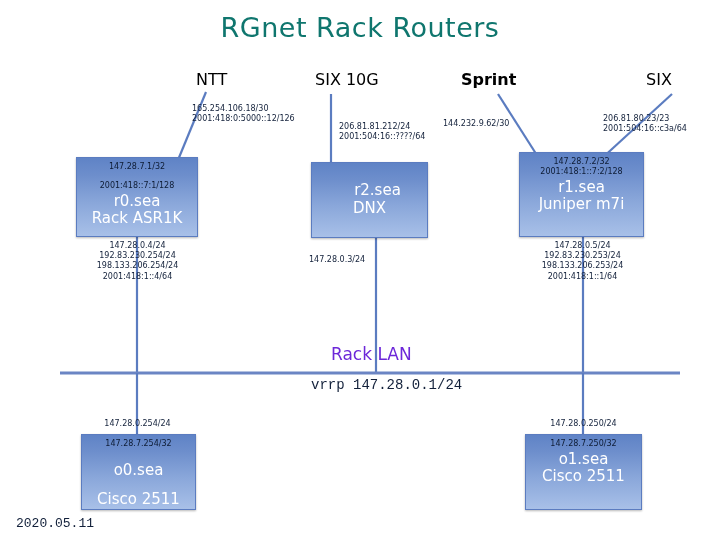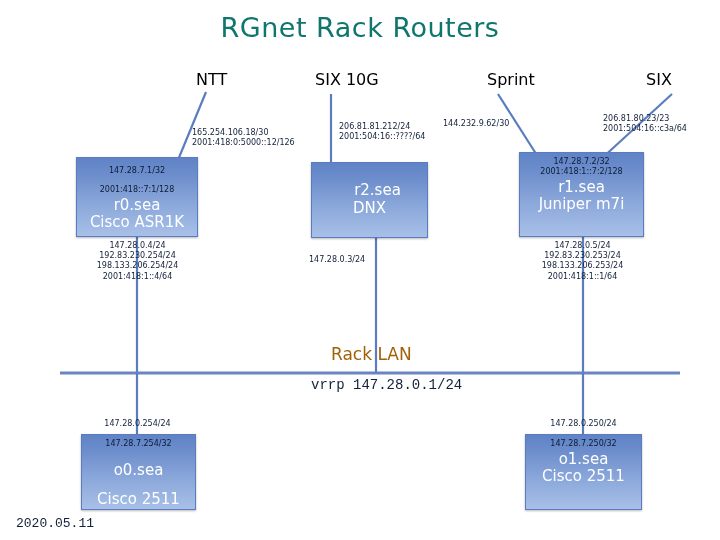--- a/index.html
+++ b/index.html
@@ -67,21 +67,21 @@
     position: absolute;
     font-size: 16px;
     color: #000000;
     font-family: "DejaVu Sans", sans-serif;
     white-space: nowrap;
     z-index: 6;
   }
   #lan-label {
     position: absolute;
     font-size: 17px;
-    color: #a16207;
+    color: #6d28d9;
     font-family: "DejaVu Sans", sans-serif;
     z-index: 6;
   }
   #vrrp-label {
     position: absolute;
     font-size: 14px;
     color: #12203a;
     font-family: Liberation Mono, monospace;
     z-index: 6;
   }
@@ -121,47 +121,47 @@
 
     <line x1="60" y1="373" x2="680" y2="373" stroke="#6b85c4" stroke-width="3"></line>
 
     <line x1="137" y1="373" x2="137" y2="434" stroke="#5b7cc0" stroke-width="2.2"></line>
 
     <line x1="583" y1="373" x2="583" y2="434" stroke="#5b7cc0" stroke-width="2.2"></line>
   </svg>
 
   <div class="uplink" style="left:196px; top:70px;">NTT</div>
   <div class="uplink" style="left:315px; top:70px;">SIX 10G</div>
-  <div class="uplink" style="left:487px; top:70px;">Sprint</div>
+  <div class="uplink" style="left:461px; top:70px;font-weight:bold;">Sprint</div>
   <div class="uplink" style="left:646px; top:70px;">SIX</div>
 
-  <div class="iflabel" style="left:192px; top:128px;">
+  <div class="iflabel" style="left:192px; top:104px;">
     <div>165.254.106.18/30</div>
     <div>2001:418:0:5000::12/126</div>
   </div>
 
   <div class="iflabel" style="left:339px; top:122px;">
     <div>206.81.81.212/24</div>
     <div>2001:504:16::????/64</div>
   </div>
 
   <div class="iflabel" style="left:443px; top:119px;">
     <div>144.232.9.62/30</div>
   </div>
 
   <div class="iflabel" style="left:603px; top:114px;">
     <div>206.81.80.23/23</div>
     <div>2001:504:16::c3a/64</div>
   </div>
 
-  <div class="node" style="left:76px; top:157px; width:122px; height:80px;justify-content:center;">
+  <div class="node" style="left:76px; top:157px; width:122px; height:80px;">
     <div class="node-ip">147.28.7.1/32</div>
     <div class="node-ip" style="margin-top:9px;">2001:418::7:1/128</div>
     <div class="node-name">r0.sea</div>
-    <div class="node-model">Cisco ASR1K</div>
+    <div class="node-model">Rack ASR1K</div>
   </div>
   <div class="iflabel center" style="left:65px; top:241px; width:145px;">
     <div>147.28.0.4/24</div>
     <div>192.83.230.254/24</div>
     <div>198.133.206.254/24</div>
     <div>2001:418:1::4/64</div>
   </div>
 
   <div class="node" style="left:311px; top:162px; width:117px; height:76px; justify-content:center;">
     <div class="node-name" style="margin-top:0;margin-left:16px;">r2.sea</div>

